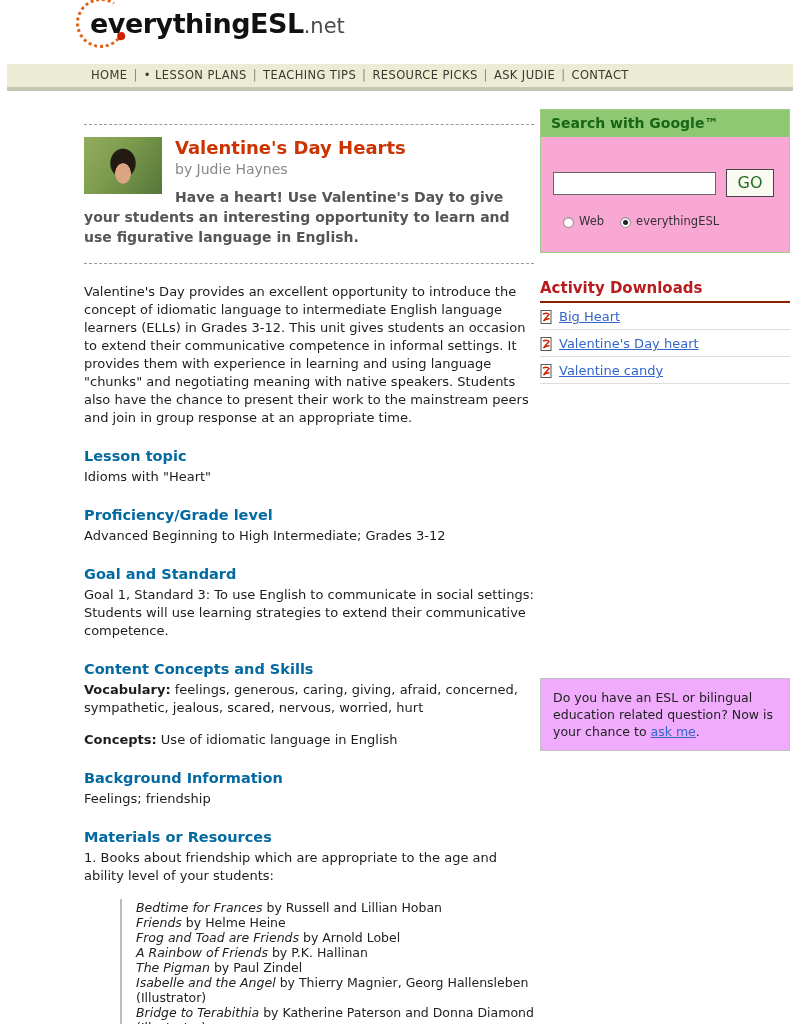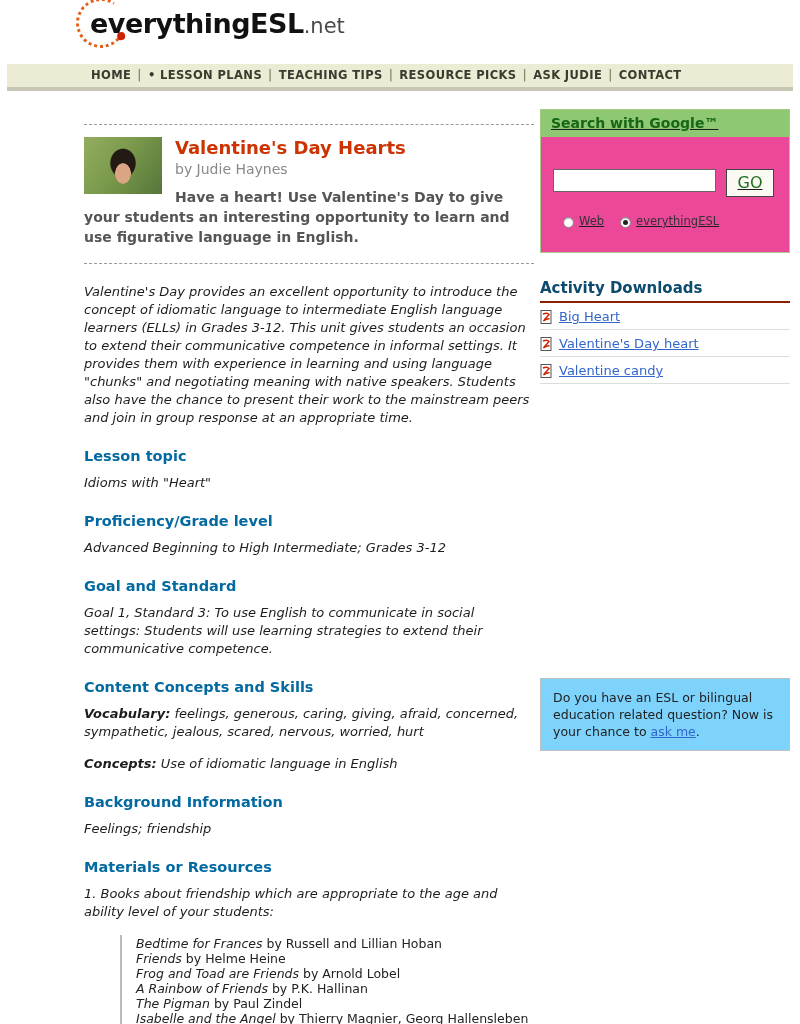--- a/index.html
+++ b/index.html
@@ -14,21 +14,21 @@
   .logo-ring { position:absolute; left:-8px; top:-4px; width:50px; height:50px;
                border:3px dotted #e06018; border-right-color:transparent;
                border-radius:50%; transform:rotate(-12deg); z-index:0; }
   .logo-ring::after { content:""; position:absolute; right:1px; bottom:1px; width:8px; height:8px;
                background:#cc2200; border-radius:50%; }
   .logo-text { position:relative; z-index:1; }
   .logo-brand { font-size:27px; font-weight:800; letter-spacing:-0.5px; color:#111; }
   .logo-suffix { font-size:21px; font-weight:400; color:#4a4a4a; }
 
   
-  .nav-wrap { margin:0 7px;font-weight:bold; }
+  .nav-wrap { margin:0 7px; }
   .nav-bar { background:#ecebd3; padding:4px 10px 5px 84px; font-size:11.5px;
              letter-spacing:0.4px; color:#3a3a30; white-space:nowrap; }
   .nav-bar a { color:#3a3a30; text-decoration:none; }
   .nav-sep { color:#8a8a74; margin:0 6px; }
   .nav-under { height:4px; background:#c8c7b6; }
 
   
   .content-row { display:flex; align-items:flex-start; padding-left:84px; }
   .main-col { width:450px; }
   .side-col { width:250px; margin-left:6px; }
@@ -41,52 +41,52 @@
   .photo { float:left; width:78px; height:57px; margin:0 13px 4px 0;
            background:
              radial-gradient(ellipse 13px 17px at 50% 64%, #d9a583 58%, rgba(217,165,131,0) 62%),
              radial-gradient(ellipse 21px 24px at 50% 46%, #241a14 58%, rgba(36,26,20,0) 63%),
              linear-gradient(125deg, #93ad60 0%, #7b9a4c 45%, #55763a 100%); }
   h1.article-title { margin:0 0 3px; font-size:18px; font-weight:bold; color:#cc3300; }
   .byline { font-size:14px; color:#888; margin:0 0 10px; }
   .intro { font-size:14px; font-weight:bold; color:#555; line-height:20px; margin:0 0 16px; }
   .dash-bottom { margin-bottom:19px; }
 
-  .main-col p.body { font-size:13px; line-height:18px; margin:10px 0 14px;font-style:italic; }
+  .main-col p.body { font-size:13px; line-height:18px; margin:4px 0 14px; }
   .main-col h3 { font-size:14.5px; font-weight:bold; color:#0369a1; margin:21px 0 2px; }
 
   blockquote.books { margin:14px 0 14px 36px; padding:1px 0 1px 14px;
                      border-left:2px solid #bbb; font-size:12.5px; line-height:15px; color:#222; }
   .book-title { font-style:italic; }
 
   
-  .search-box { margin-top:18px; border:1px solid #a3cd87; background:#ec4899;text-decoration:underline; }
+  .search-box { margin-top:18px; border:1px solid #a3cd87; background:#f9a8d4; }
   .search-head { background:#8ec873; padding:5px 10px 6px; font-size:14px; font-weight:bold;
                  color:#176617; }
   .search-body { padding:32px 12px 24px; }
-  .search-row { display:flex; align-items:flex-start; }
+  .search-row { display:flex; align-items:center; }
   .search-input { width:163px; height:23px; border:1px solid #666; background:#fff; padding:0 4px;
                   font-size:12px; }
   .go-btn { margin-left:10px; width:48px; height:28px; background:#fafaf2; border:1px solid #444;
             font-size:16px; color:#1d6f1d; font-family:inherit; line-height:24px; text-align:center; }
   .radio-row { margin-top:17px; padding-left:10px; display:flex; align-items:flex-end;
                font-size:11.5px; color:#333; }
   .radio { display:inline-block; width:11px; height:11px; border:1px solid #888; border-radius:50%;
            background:#fff; position:relative; margin-right:5px; box-shadow:inset 0 1px 1px #ccc; }
   .radio.checked::after { content:""; position:absolute; left:2px; top:2px; width:5px; height:5px;
            background:#222; border-radius:50%; }
   .radio-gap { width:16px; }
 
-  .dl-head { margin-top:26px; font-size:15px; font-weight:bold; color:#0c4a6e;
+  .dl-head { margin-top:26px; font-size:15px; font-weight:bold; color:#b91c1c;
              padding-bottom:4px; border-bottom:2px solid #8b2000; }
   .dl-row { display:flex; align-items:center; padding:6px 0 5px; border-bottom:1px solid #ddd; }
   .pdf-icon { width:13px; height:14px; margin-right:6px; flex:0 0 auto; }
   .dl-link { font-size:13px; color:#3366cc; text-decoration:underline; }
 
-  .ask-box { margin-top:294px; background:#7dd3fc; border:1px solid #c0c0c0;
+  .ask-box { margin-top:294px; background:#f0abfc; border:1px solid #c0c0c0;
              padding:10px 12px; font-size:12.5px; line-height:17px; color:#222; }
   .ask-box a { color:#3366cc; text-decoration:underline; }
 </style>
 </head>
 <body>
 
 <div class="page">
 
   <div class="site-header">
     <div class="logo">

